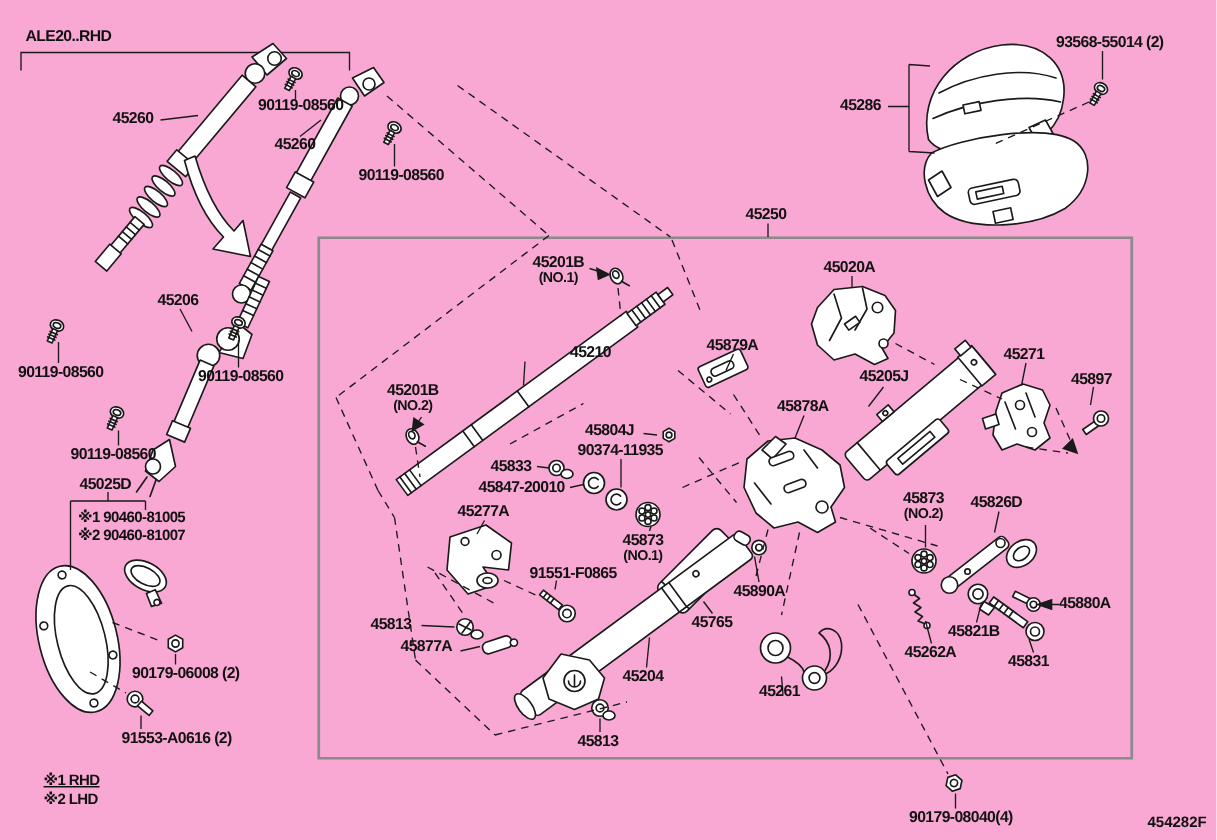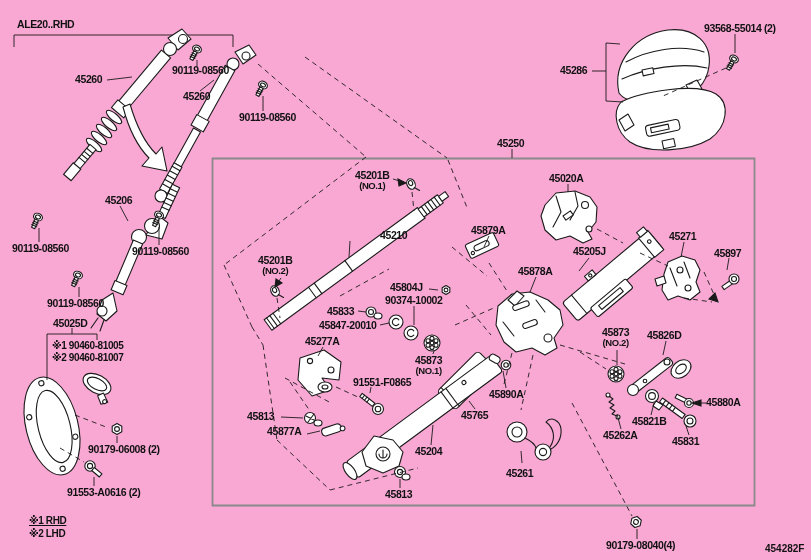--- a/index.html
+++ b/index.html
@@ -491,48 +491,48 @@
       <div class="part-label" style="left: 183px; top: 91px;"><span>45260</span></div>
       <div class="part-label" style="left: 239px; top: 112px;"><span>90119-08560</span></div>
       <div class="part-label" style="left: 105px; top: 195px;"><span>45206</span></div>
       <div class="part-label" style="left: 12px; top: 243px;"><span>90119-08560</span></div>
       <div class="part-label" style="left: 132px; top: 246px;"><span>90119-08560</span></div>
       <div class="part-label" style="left: 47px; top: 298px;"><span>90119-08560</span></div>
       <div class="part-label" style="left: 53px; top: 318px;"><span>45025D</span></div>
       <div class="part-label note" style="left: 52px; top: 341px;"><span>※1 90460-81005</span></div>
       <div class="part-label note" style="left: 52px; top: 353px;"><span>※2 90460-81007</span></div>
       <div class="part-label" style="left: 88px; top: 444px;"><span>90179-06008 (2)</span></div>
-      <div class="part-label" style="left: 67px; top: 487px;"><span>91553-A0616 (2)</span></div>
+      <div class="part-label" style="left: 81px; top: 487px;"><span>91553-A0616 (2)</span></div>
       <div class="part-label note" style="left: 29px; top: 516px; text-decoration: underline;"><span>※1 RHD</span></div>
       <div class="part-label note" style="left: 29px; top: 529px;"><span>※2 LHD</span></div>
       <div class="part-label" style="left: 704px; top: 23px;"><span>93568-55014 (2)</span></div>
       <div class="part-label" style="left: 560px; top: 65px;"><span>45286</span></div>
       <div class="part-label" style="left: 497px; top: 138px;"><span>45250</span></div>
       <div class="part-label" style="left: 355px; top: 170px;"><span>45201B</span><span class="sub">(NO.1)</span></div>
       <div class="part-label" style="left: 332px; top: 230px; margin-left: 48px;"><span>45210</span></div>
       <div class="part-label" style="left: 258px; top: 255px;"><span>45201B</span><span class="sub">(NO.2)</span></div>
       <div class="part-label" style="left: 549px; top: 173px;"><span>45020A</span></div>
       <div class="part-label" style="left: 471px; top: 225px;"><span>45879A</span></div>
       <div class="part-label" style="left: 573px; top: 246px;"><span>45205J</span></div>
       <div class="part-label" style="left: 518px; top: 266px;"><span>45878A</span></div>
       <div class="part-label" style="left: 669px; top: 231px;"><span>45271</span></div>
       <div class="part-label" style="left: 714px; top: 248px;"><span>45897</span></div>
       <div class="part-label" style="left: 390px; top: 282px;"><span>45804J</span></div>
-      <div class="part-label" style="left: 385px; top: 295px;"><span>90374-10002</span></div>
+      <div class="part-label" style="left: 385px; top: 295px;"><span>90374-11935</span></div>
       <div class="part-label" style="left: 327px; top: 306px;"><span>45833</span></div>
       <div class="part-label" style="left: 319px; top: 320px;"><span>45847-20010</span></div>
       <div class="part-label" style="left: 415px; top: 355px;"><span>45873</span><span class="sub">(NO.1)</span></div>
       <div class="part-label" style="left: 305px; top: 336px;"><span>45277A</span></div>
       <div class="part-label" style="left: 353px; top: 377px;"><span>91551-F0865</span></div>
       <div class="part-label" style="left: 247px; top: 411px;"><span>45813</span></div>
       <div class="part-label" style="left: 267px; top: 426px;"><span>45877A</span></div>
       <div class="part-label" style="left: 489px; top: 389px;"><span>45890A</span></div>
       <div class="part-label" style="left: 461px; top: 410px;"><span>45765</span></div>
       <div class="part-label" style="left: 415px; top: 446px;"><span>45204</span></div>
-      <div class="part-label" style="left: 506px; top: 468px;"><span>45261</span></div>
+      <div class="part-label" style="left: 506px; top: 456px;"><span>45261</span></div>
       <div class="part-label" style="left: 385px; top: 489px;"><span>45813</span></div>
       <div class="part-label" style="left: 602px; top: 327px;"><span>45873</span><span class="sub">(NO.2)</span></div>
       <div class="part-label" style="left: 647px; top: 330px;"><span>45826D</span></div>
       <div class="part-label" style="left: 706px; top: 397px;"><span>45880A</span></div>
       <div class="part-label" style="left: 632px; top: 416px;"><span>45821B</span></div>
       <div class="part-label" style="left: 603px; top: 430px;"><span>45262A</span></div>
       <div class="part-label" style="left: 672px; top: 436px;"><span>45831</span></div>
       <div class="part-label" style="left: 606px; top: 540px;"><span>90179-08040(4)</span></div>
       <div class="part-label code" style="left: 765px; top: 544px;"><span>454282F</span></div>
     </div>

